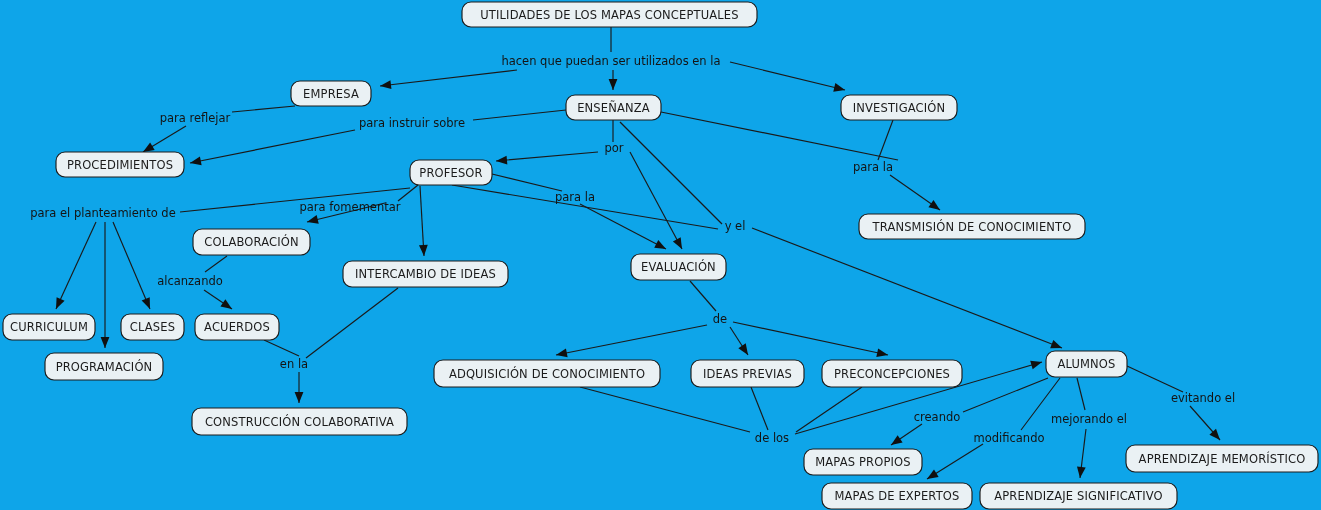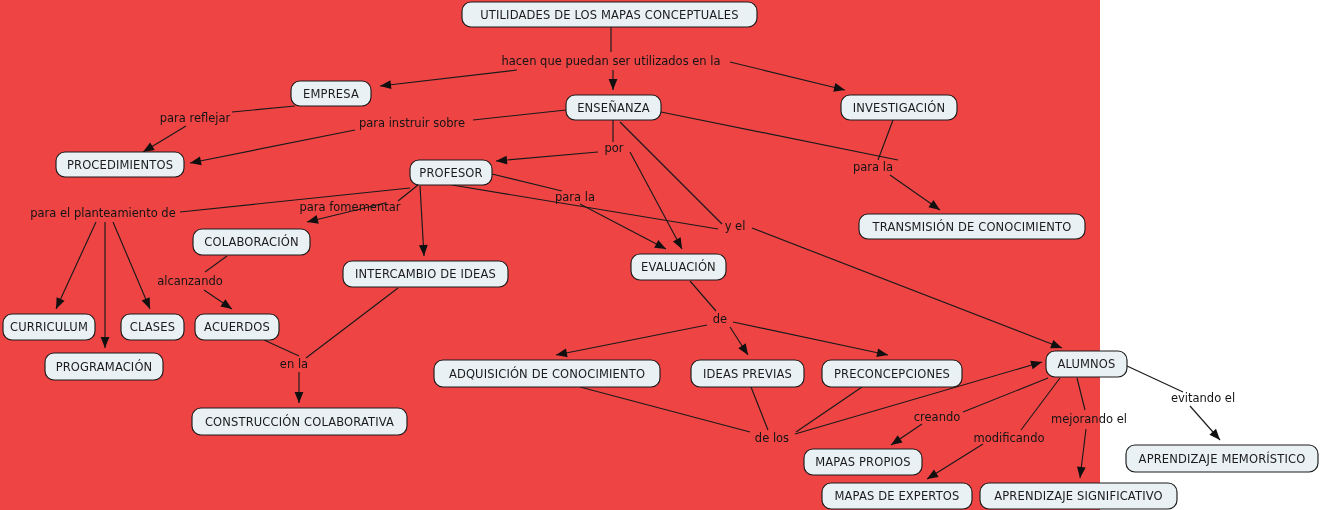--- a/index.html
+++ b/index.html
@@ -8,23 +8,23 @@
     background: #ffffff;
   }
   body {
     font-family: "DejaVu Sans", sans-serif;
     width: 1321px;
     height: 510px;
     overflow: hidden;
   }
   #map-root {
     position: relative;
-    width: 1100px;
+    width: 1321px;
     height: 510px;
-    background: #ef4444;
+    background: #0ea5e9;
   }
   svg.cmap {
     position: absolute;
     left: 0;
     top: 0;
     width: 1321px;
     height: 510px;
     display: block;
   }
   .edge-line {

